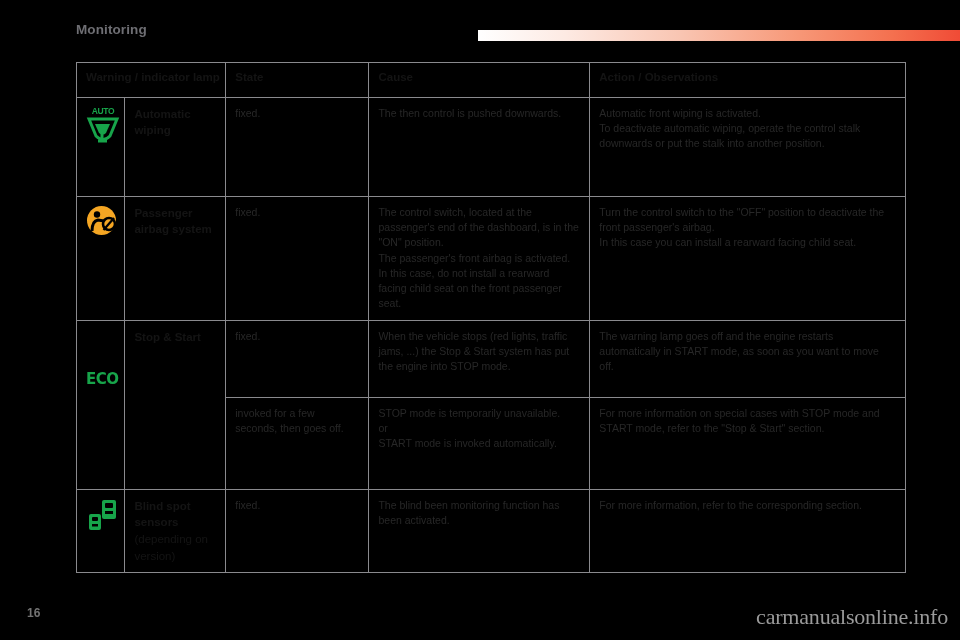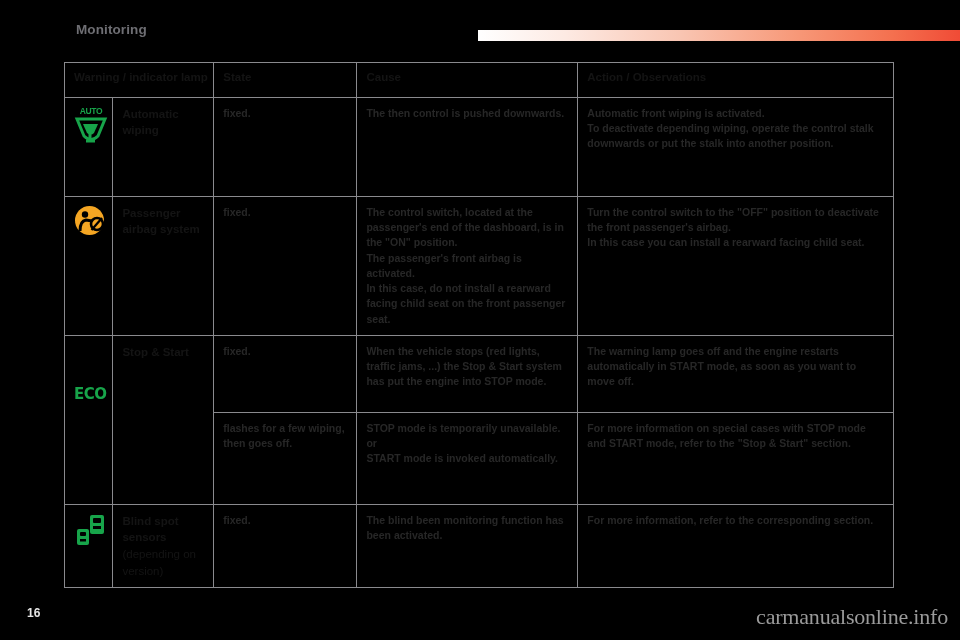--- a/index.html
+++ b/index.html
@@ -37,21 +37,21 @@
     left: 478px;
     top: 30px;
     width: 482px;
     height: 11px;
     background: linear-gradient(to right, #ffffff 0%, #fdeae3 18%, #f9c5b2 42%, #f79878 66%, #f4704f 86%, #f04b36 100%);
   }
 
   
   .table-wrap {
     position: absolute;
-    left: 64px;
+    left: 76px;
     top: 62px;
     width: 830px;
     border-radius: 6px;
   }
   table.ref-table {
     border-collapse: collapse;
     width: 830px;
     table-layout: fixed;
   }
   table.ref-table td, table.ref-table th {
@@ -93,21 +93,21 @@
     line-height: 1.42;
   }
   td.label-cell .sub {
     font-weight: normal;
     display: block;
     margin-top: 1px;
   }
   td.body-cell {
     background: #000000;
     font-size: 10.5px;
-    font-weight: bold;
+    font-weight: normal;
     color: #272727;
     line-height: 1.45;
   }
 
   
   .icon-box {
     display: inline-block;
     line-height: 0;
   }
   .auto-word {
@@ -131,21 +131,21 @@
     margin-top: 42px;
   }
 
   
   .page-number {
     position: absolute;
     left: 27px;
     top: 606px;
     font-size: 12px;
     font-weight: bold;
-    color: #e5e5e5;
+    color: #737373;
   }
   .watermark {
     position: absolute;
     right: 12px;
     top: 604px;
     font-size: 22px;
     color: #9a9a9a;
     letter-spacing: -0.2px;
     font-family: Liberation Serif, serif;
   }
@@ -193,21 +193,21 @@
           <span>Automatic wiping</span>
         </td>
         <td class="body-cell">
           <span>fixed.</span>
         </td>
         <td class="body-cell">
           <span style="white-space:pre-line">The then control is pushed downwards.</span>
         </td>
         <td class="body-cell">
           <span style="white-space:pre-line">Automatic front wiping is activated.
-To deactivate depending wiping, operate the control stalk downwards or put the stalk into another position.</span>
+To deactivate automatic wiping, operate the control stalk downwards or put the stalk into another position.</span>
         </td>
       </tr>
 
       <tr style="height:123px;">
         <td class="icon-cell">
           <span class="icon-box">
             <svg width="31" height="31" viewBox="0 0 31 31">
               <circle cx="15.5" cy="15.5" r="14.5" fill="#f5a623"></circle>
               <circle cx="11" cy="9.5" r="3.2" fill="#000"></circle>
               <path d="M6 26 Q6 16 12 15 L18 16" stroke="#000" stroke-width="3" fill="none"></path>
@@ -248,21 +248,21 @@
         <td class="body-cell">
           <span style="white-space:pre-line">When the vehicle stops (red lights, traffic jams, ...) the Stop &amp; Start system has put the engine into STOP mode.</span>
         </td>
         <td class="body-cell">
           <span style="white-space:pre-line">The warning lamp goes off and the engine restarts automatically in START mode, as soon as you want to move off.</span>
         </td>
       </tr>
 
       <tr style="height:92px;">
         <td class="body-cell">
-          <span style="white-space:pre-line">flashes for a few wiping, then goes off.</span>
+          <span style="white-space:pre-line">invoked for a few seconds, then goes off.</span>
         </td>
         <td class="body-cell">
           <span style="white-space:pre-line">STOP mode is temporarily unavailable.
 or
 START mode is invoked automatically.</span>
         </td>
         <td class="body-cell">
           <span style="white-space:pre-line">For more information on special cases with STOP mode and START mode, refer to the "Stop &amp; Start" section.</span>
         </td>
       </tr>

